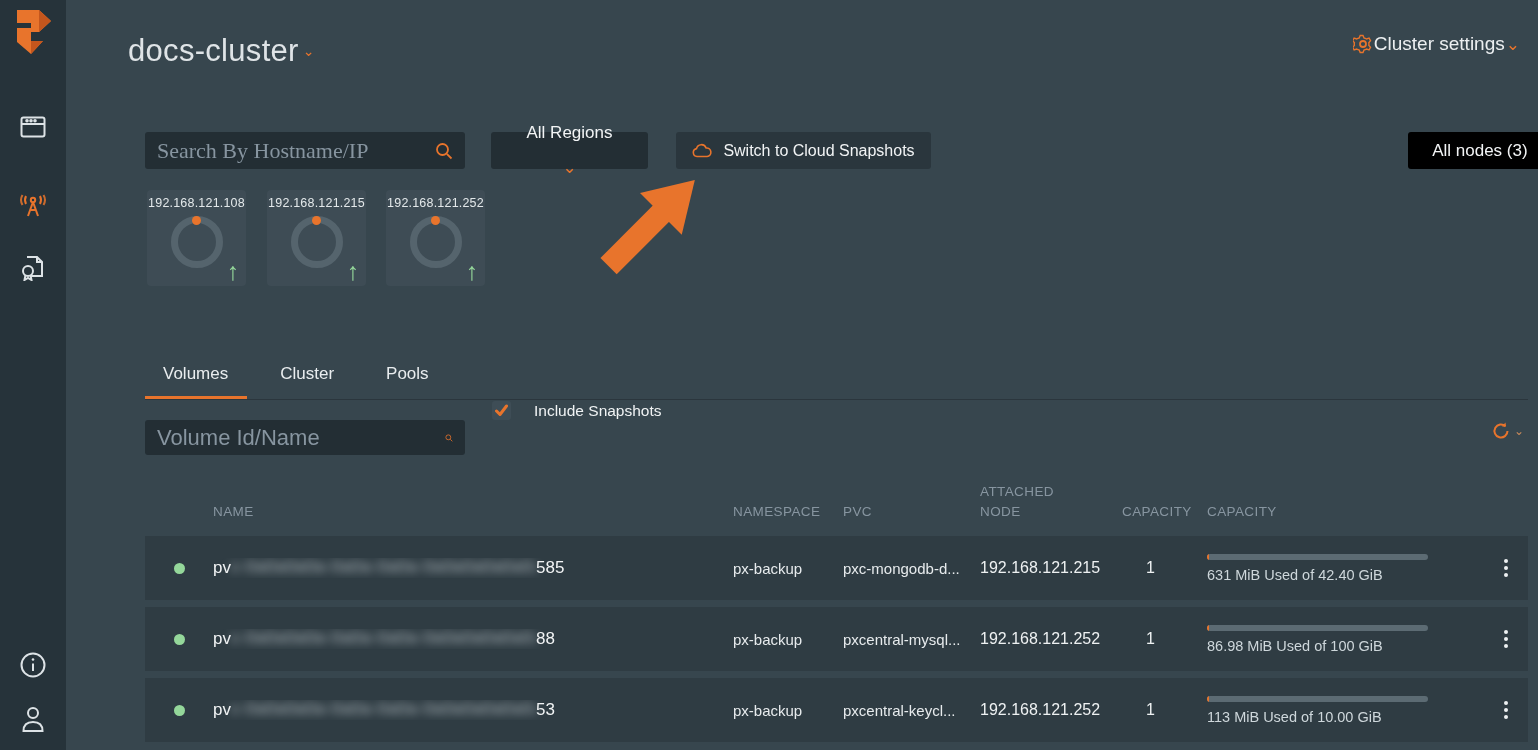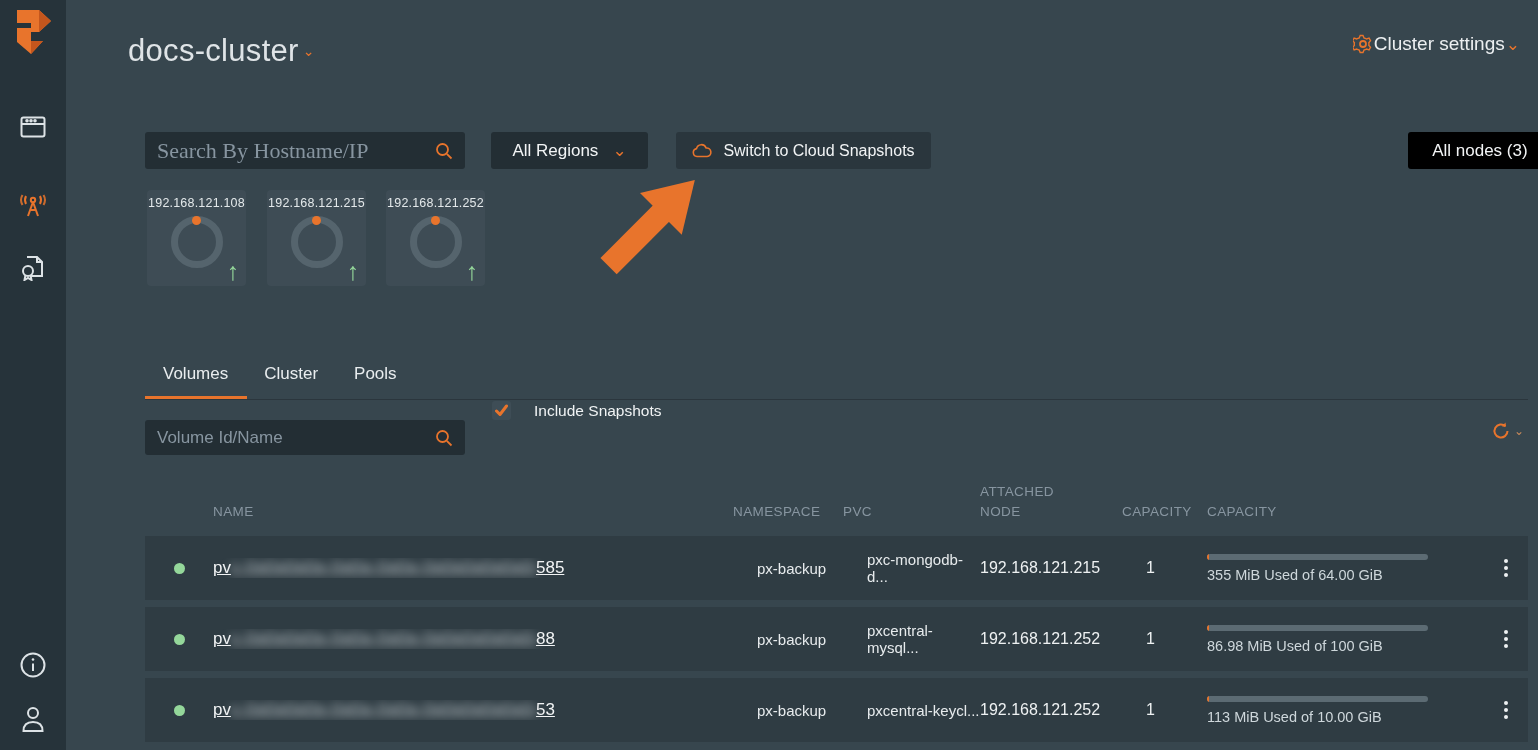--- a/index.html
+++ b/index.html
@@ -49,21 +49,21 @@
     color: #bef264; font-size: 22px; font-family: Liberation Serif, serif;
   }
   .search-box input::placeholder { color: #8795a0; }
   .search-glyph { width: 18px; height: 18px; color: #e8742c; }
 
   .dd {
     position: absolute; height: 37px; background: #232e34; border-radius: 3px;
     display: flex; align-items: center; justify-content: center; gap: 14px;
     font-size: 17px; color: #f2f4f5; cursor: pointer;
   }
-  .dd-regions { left: 491px; top: 132px; width: 157px; }
+  .dd-regions { left: 491px; top: 132px; width: 157px; flex-direction: column; }
   .dd-nodes  { left: 1408px; top: 132px; width: 172px; background: #000000; }
 
   .cloud-btn {
     position: absolute; left: 676px; top: 132px; width: 255px; height: 37px;
     background: #2a363d; border-radius: 3px; display: flex; align-items: center;
     justify-content: center; gap: 11px; font-size: 16px; color: #f2f4f5; cursor: pointer;
   }
   .cloud-glyph { width: 20px; height: 15px; color: #e8742c; }
 
   
@@ -82,34 +82,34 @@
     border-radius: 50%; background: #e8742c;
   }
   .node-arrow {
     position: absolute; right: 7px; bottom: 2px; color: #94d79a; font-size: 25px; line-height: 1;
   }
 
   
   .anno-arrow { position: absolute; left: 596px; top: 152px; width: 122px; height: 130px; pointer-events: none; }
 
   
-  .tabs { position: absolute; left: 145px; top: 358px; display: flex; gap: 0; font-size: 17px; }
+  .tabs { position: absolute; left: 145px; top: 358px; display: flex; gap: 16px; font-size: 17px; }
   .tab { padding: 6px 18px 16px; color: #e9edef; cursor: pointer; }
   .tab:first-child { padding-left: 18px; }
   .tab-underline { position: absolute; left: 145px; top: 396px; width: 102px; height: 3px; background: #e8742c; }
   .tab-divider { position: absolute; left: 145px; top: 399px; width: 1383px; height: 1px; background: #2b363d; }
 
   
   .vol-search {
     position: absolute; left: 145px; top: 420px; width: 320px; height: 35px;
     background: #232e34; border-radius: 3px; display: flex; align-items: center; padding: 0 12px;
   }
   .vol-search input {
     flex: 1; background: transparent; border: none; outline: none;
-    color: #5eead4; font-size: 17px; font-family: "Liberation Sans", sans-serif;
+    color: #5eead4; font-size: 22px; font-family: "Liberation Sans", sans-serif;
   }
   .vol-search input::placeholder { color: #8795a0; }
   .chk-row { position: absolute; left: 492px; top: 401px; display: flex; align-items: center; gap: 23px; justify-content: center; }
   .checkbox {
     width: 19px; height: 19px; background: #3e4d56; border-radius: 3px;
     display: flex; align-items: center; justify-content: center; cursor: pointer;
   }
   .checkbox svg { width: 13px; height: 13px; color: #e8742c; }
   .chk-label { font-size: 15.5px; color: #f0f3f4; }
   .refresh-wrap { position: absolute; right: 14px; top: 421px; display: flex; align-items: center; gap: 3px; color: #e8742c; cursor: pointer; }
@@ -122,23 +122,23 @@
     grid-template-columns: 68px 520px 110px 137px 142px 85px 1fr 44px;
     align-items: center;
   }
   .tbl-head { height: 60px; color: #8795a0; font-size: 13.5px; letter-spacing: 0.4px; align-items: end; padding-bottom: 14px; }
   .tbl-head > div { line-height: 1.5; }
   .row {
     height: 64px; background: #2f3c43; margin-bottom: 7px;
   }
   .cell-dot { display: flex; justify-content: center; }
   .dot-status { width: 11px; height: 11px; border-radius: 50%; background: #94d79a; }
-  .cell-name { font-size: 17px; color: #f2f4f5; white-space: nowrap; overflow: hidden; display: flex; align-items: flex-start; text-decoration: underline; }
+  .cell-name { font-size: 17px; color: #f2f4f5; white-space: nowrap; overflow: hidden; display: flex; align-items: flex-start; }
   .blurred { filter: blur(5px); color: #b9c2c7; font-size: 16px; letter-spacing: 1px; max-width: 305px; overflow: hidden; white-space: nowrap; }
-  .cell-ns, .cell-pvc { font-size: 15px; color: #e7ebed; margin-left: 24px; }
+  .cell-ns, .cell-pvc { font-size: 15px; color: #e7ebed; }
   .cell-node { font-size: 16px; color: #eef1f2; }
   .cell-rep { font-size: 16px; color: #eef1f2; padding-left: 24px; }
   .cell-cap { padding-right: 56px; }
   .cap-track { position: relative; height: 6px; background: #5c6b73; border-radius: 3px; overflow: hidden; }
   .cap-fill { position: absolute; left: 0; top: 0; height: 100%; background: #e8742c; min-width: 2px; }
   .cap-label { margin-top: 7px; font-size: 14.5px; color: #ced7db; }
   .kebab { display: flex; flex-direction: column; gap: 3px; align-items: center; cursor: pointer; }
   .kebab i { width: 4px; height: 4px; border-radius: 50%; background: #eef1f2; }
 </style>
 </head>
@@ -325,21 +325,21 @@
           <span>585</span>
       </div>
       <div class="cell-ns">px-backup</div>
       <div class="cell-pvc">pxc-mongodb-d...</div>
       <div class="cell-node">192.168.121.215</div>
       <div class="cell-rep">1</div>
       <div class="cell-cap">
         <div class="cap-track">
             <div class="cap-fill" style="width: 1%;"></div>
           </div>
-        <div class="cap-label">355 MiB Used of 64.00 GiB</div>
+        <div class="cap-label">631 MiB Used of 42.40 GiB</div>
       </div>
       <div class="kebab">
           <i></i>
           <i></i>
           <i></i>
         </div>
     </div>
 
     <div class="tbl-grid row">
       <div class="cell-dot">

